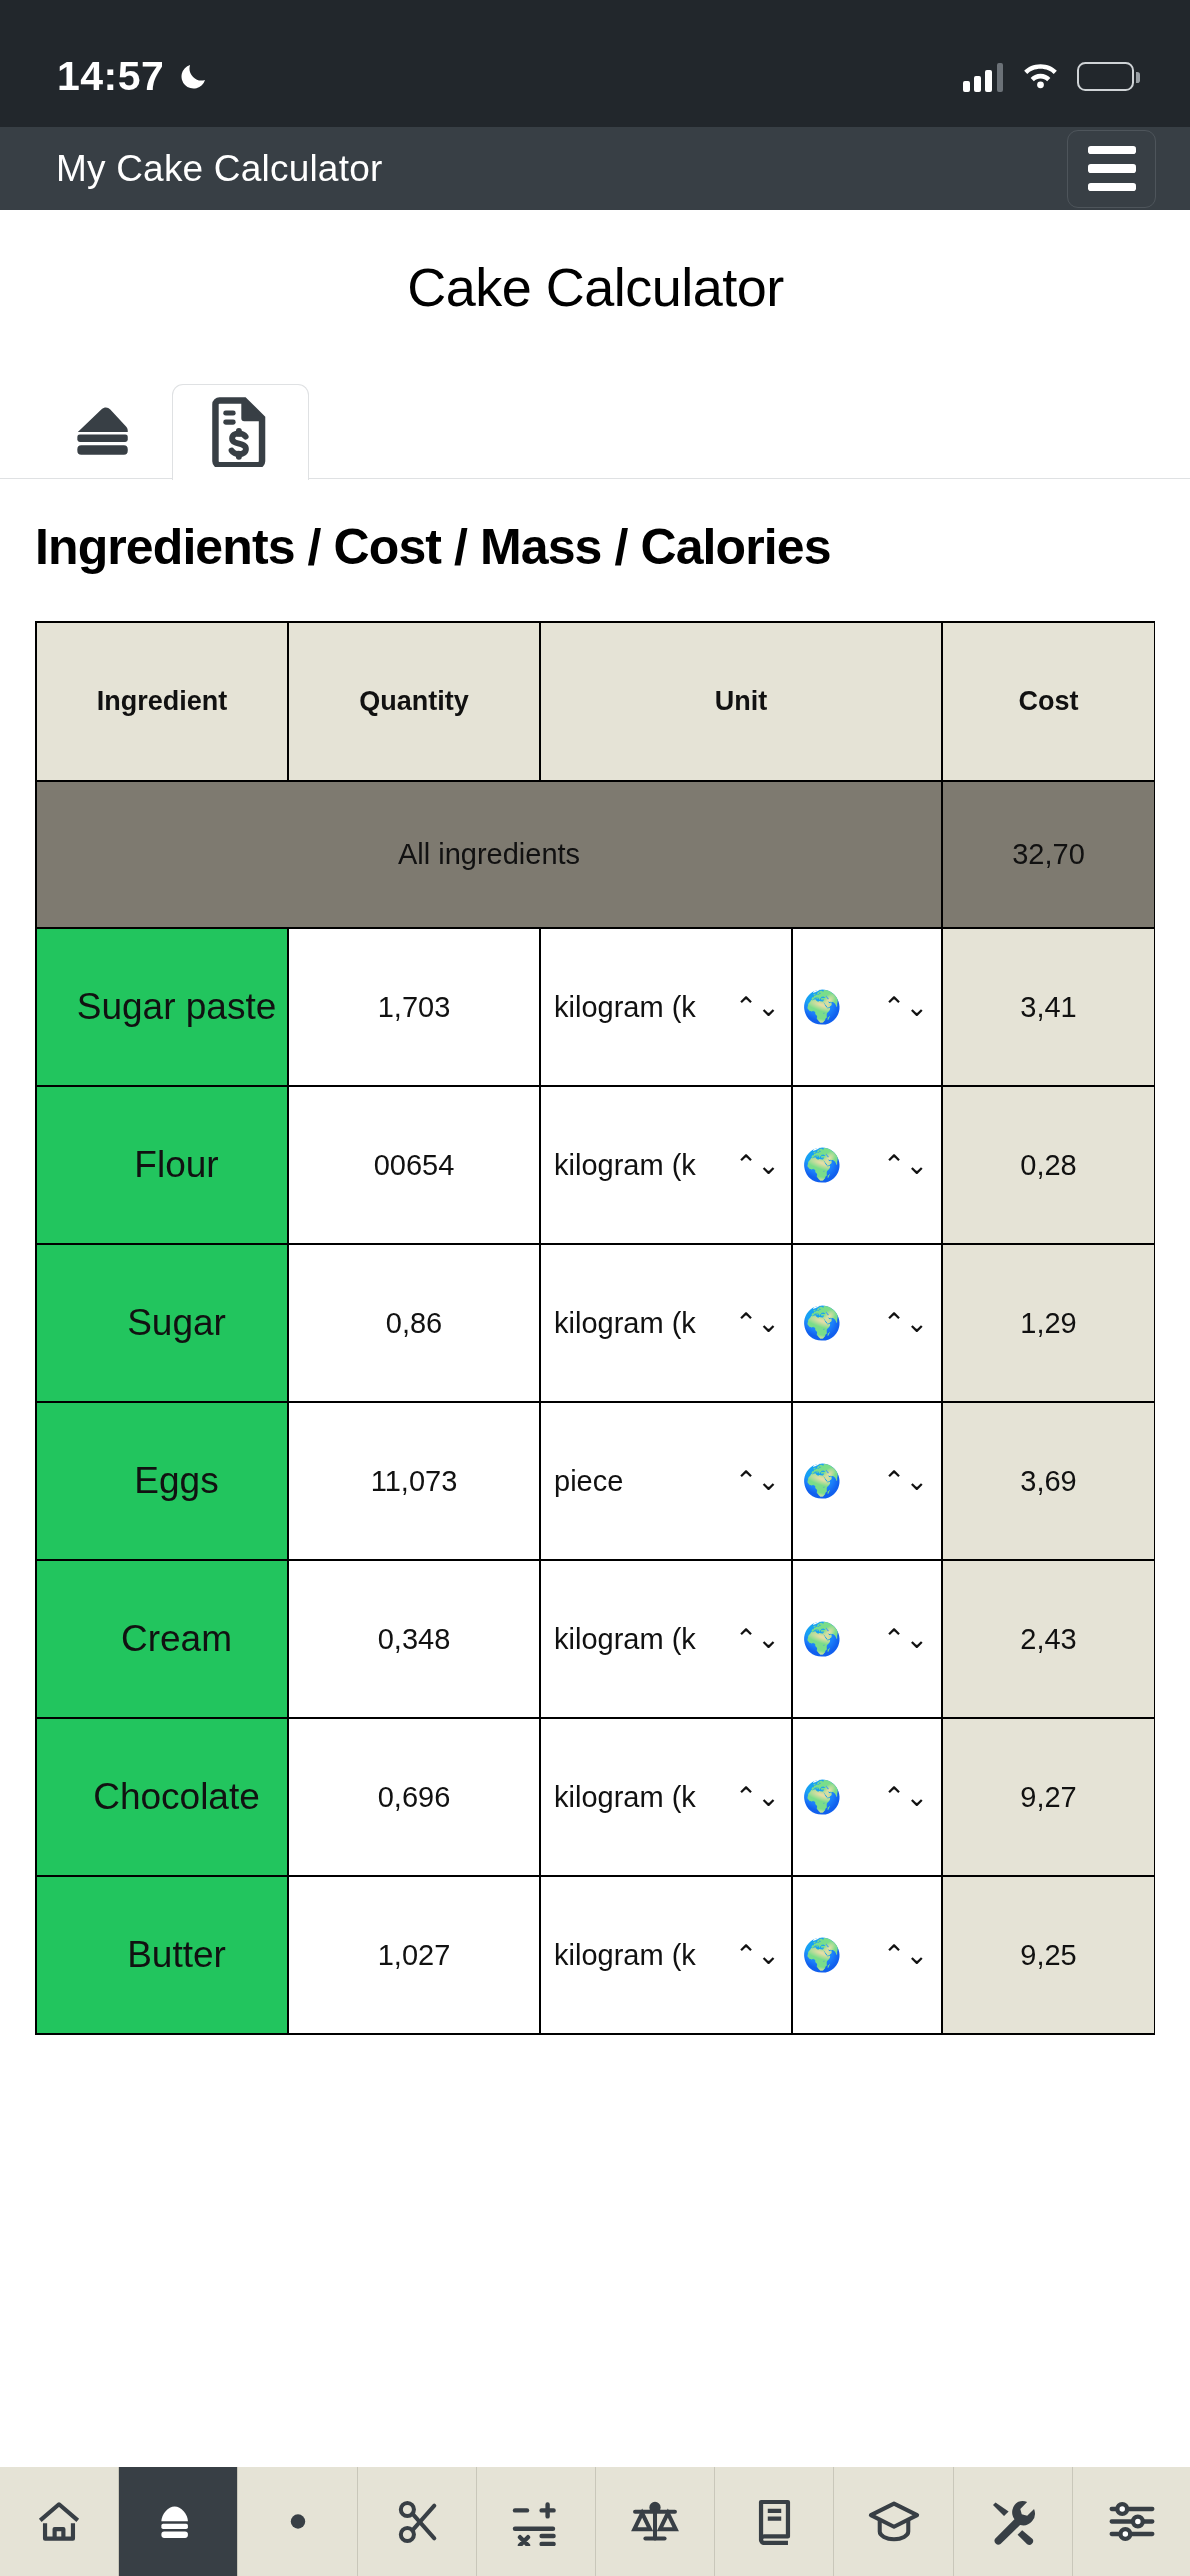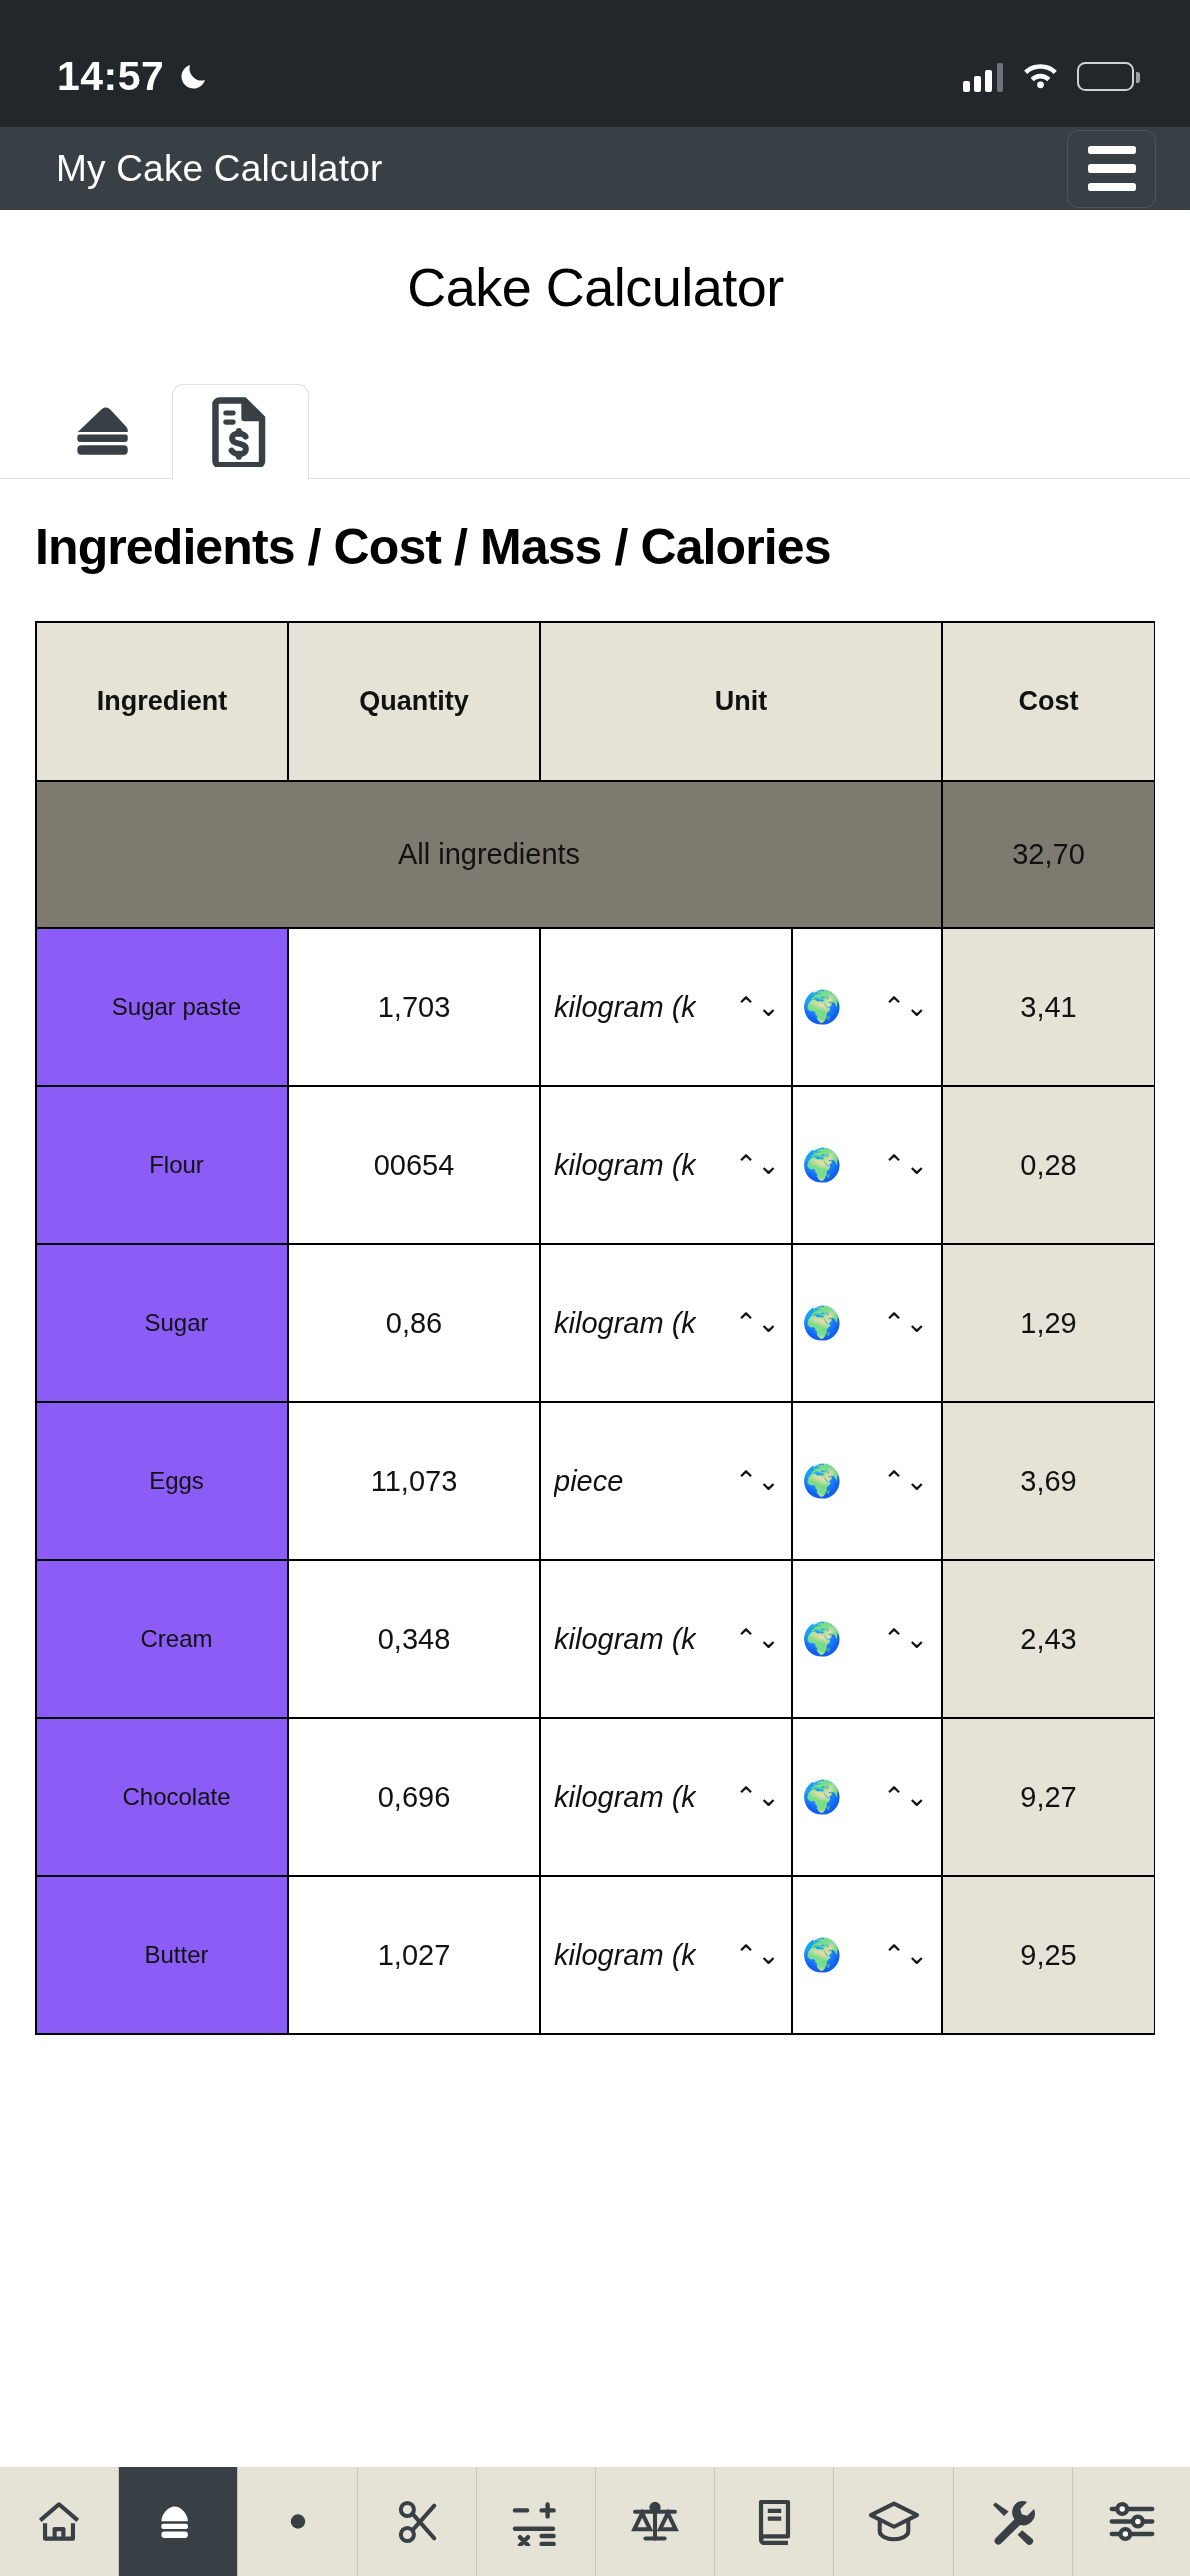--- a/index.html
+++ b/index.html
@@ -95,32 +95,32 @@
   col.c-ing  { width:252px; }
   col.c-qty  { width:252px; }
   col.c-unit { width:252px; }
   col.c-org  { width:150px; }
   col.c-cost { width:213px; }
 
   thead th { background:#e5e3d6; font-weight:700; height:159px; font-size:27px; }
   .sum-row td { background:#7e7a70; color:#ffffff; height:147px; font-size:29px; font-weight:400; }
 
   tbody.rows tr { height:158px; }
-  td.ing  { background:#8b5cf6; font-size:24px;padding-left:29px; }
+  td.ing  { background:#22c55e; font-size:37px;padding-left:29px; }
   td.qty  { background:#ffffff; font-size:29px; }
   td.unit { background:#ffffff; padding:0; }
   td.org  { background:#ffffff; padding:0; }
   td.cost { background:#e5e3d6; font-size:29px; }
 
   .sel {
     width:100%; height:100%; display:flex; align-items:center;
     justify-content:space-between; padding:0 11px 0 13px;
     font-size:29px; color:#111; white-space:nowrap; overflow:hidden;
   }
-  .sel .lbl { overflow:hidden; text-overflow:clip;font-style:italic; }
+  .sel .lbl { overflow:hidden; text-overflow:clip; }
   .chev { font-size:27px; line-height:1; flex:0 0 auto; }
   .globe { font-size:32px; }
   .org .sel { justify-content:space-between; padding:0 13px 0 9.3px; }
 
   
   .bottomnav {
     position:absolute; left:0; bottom:0; width:1191px; height:109px;
     background:#e5e3d6; display:flex; align-items:center;
   }
   .nav-item {

